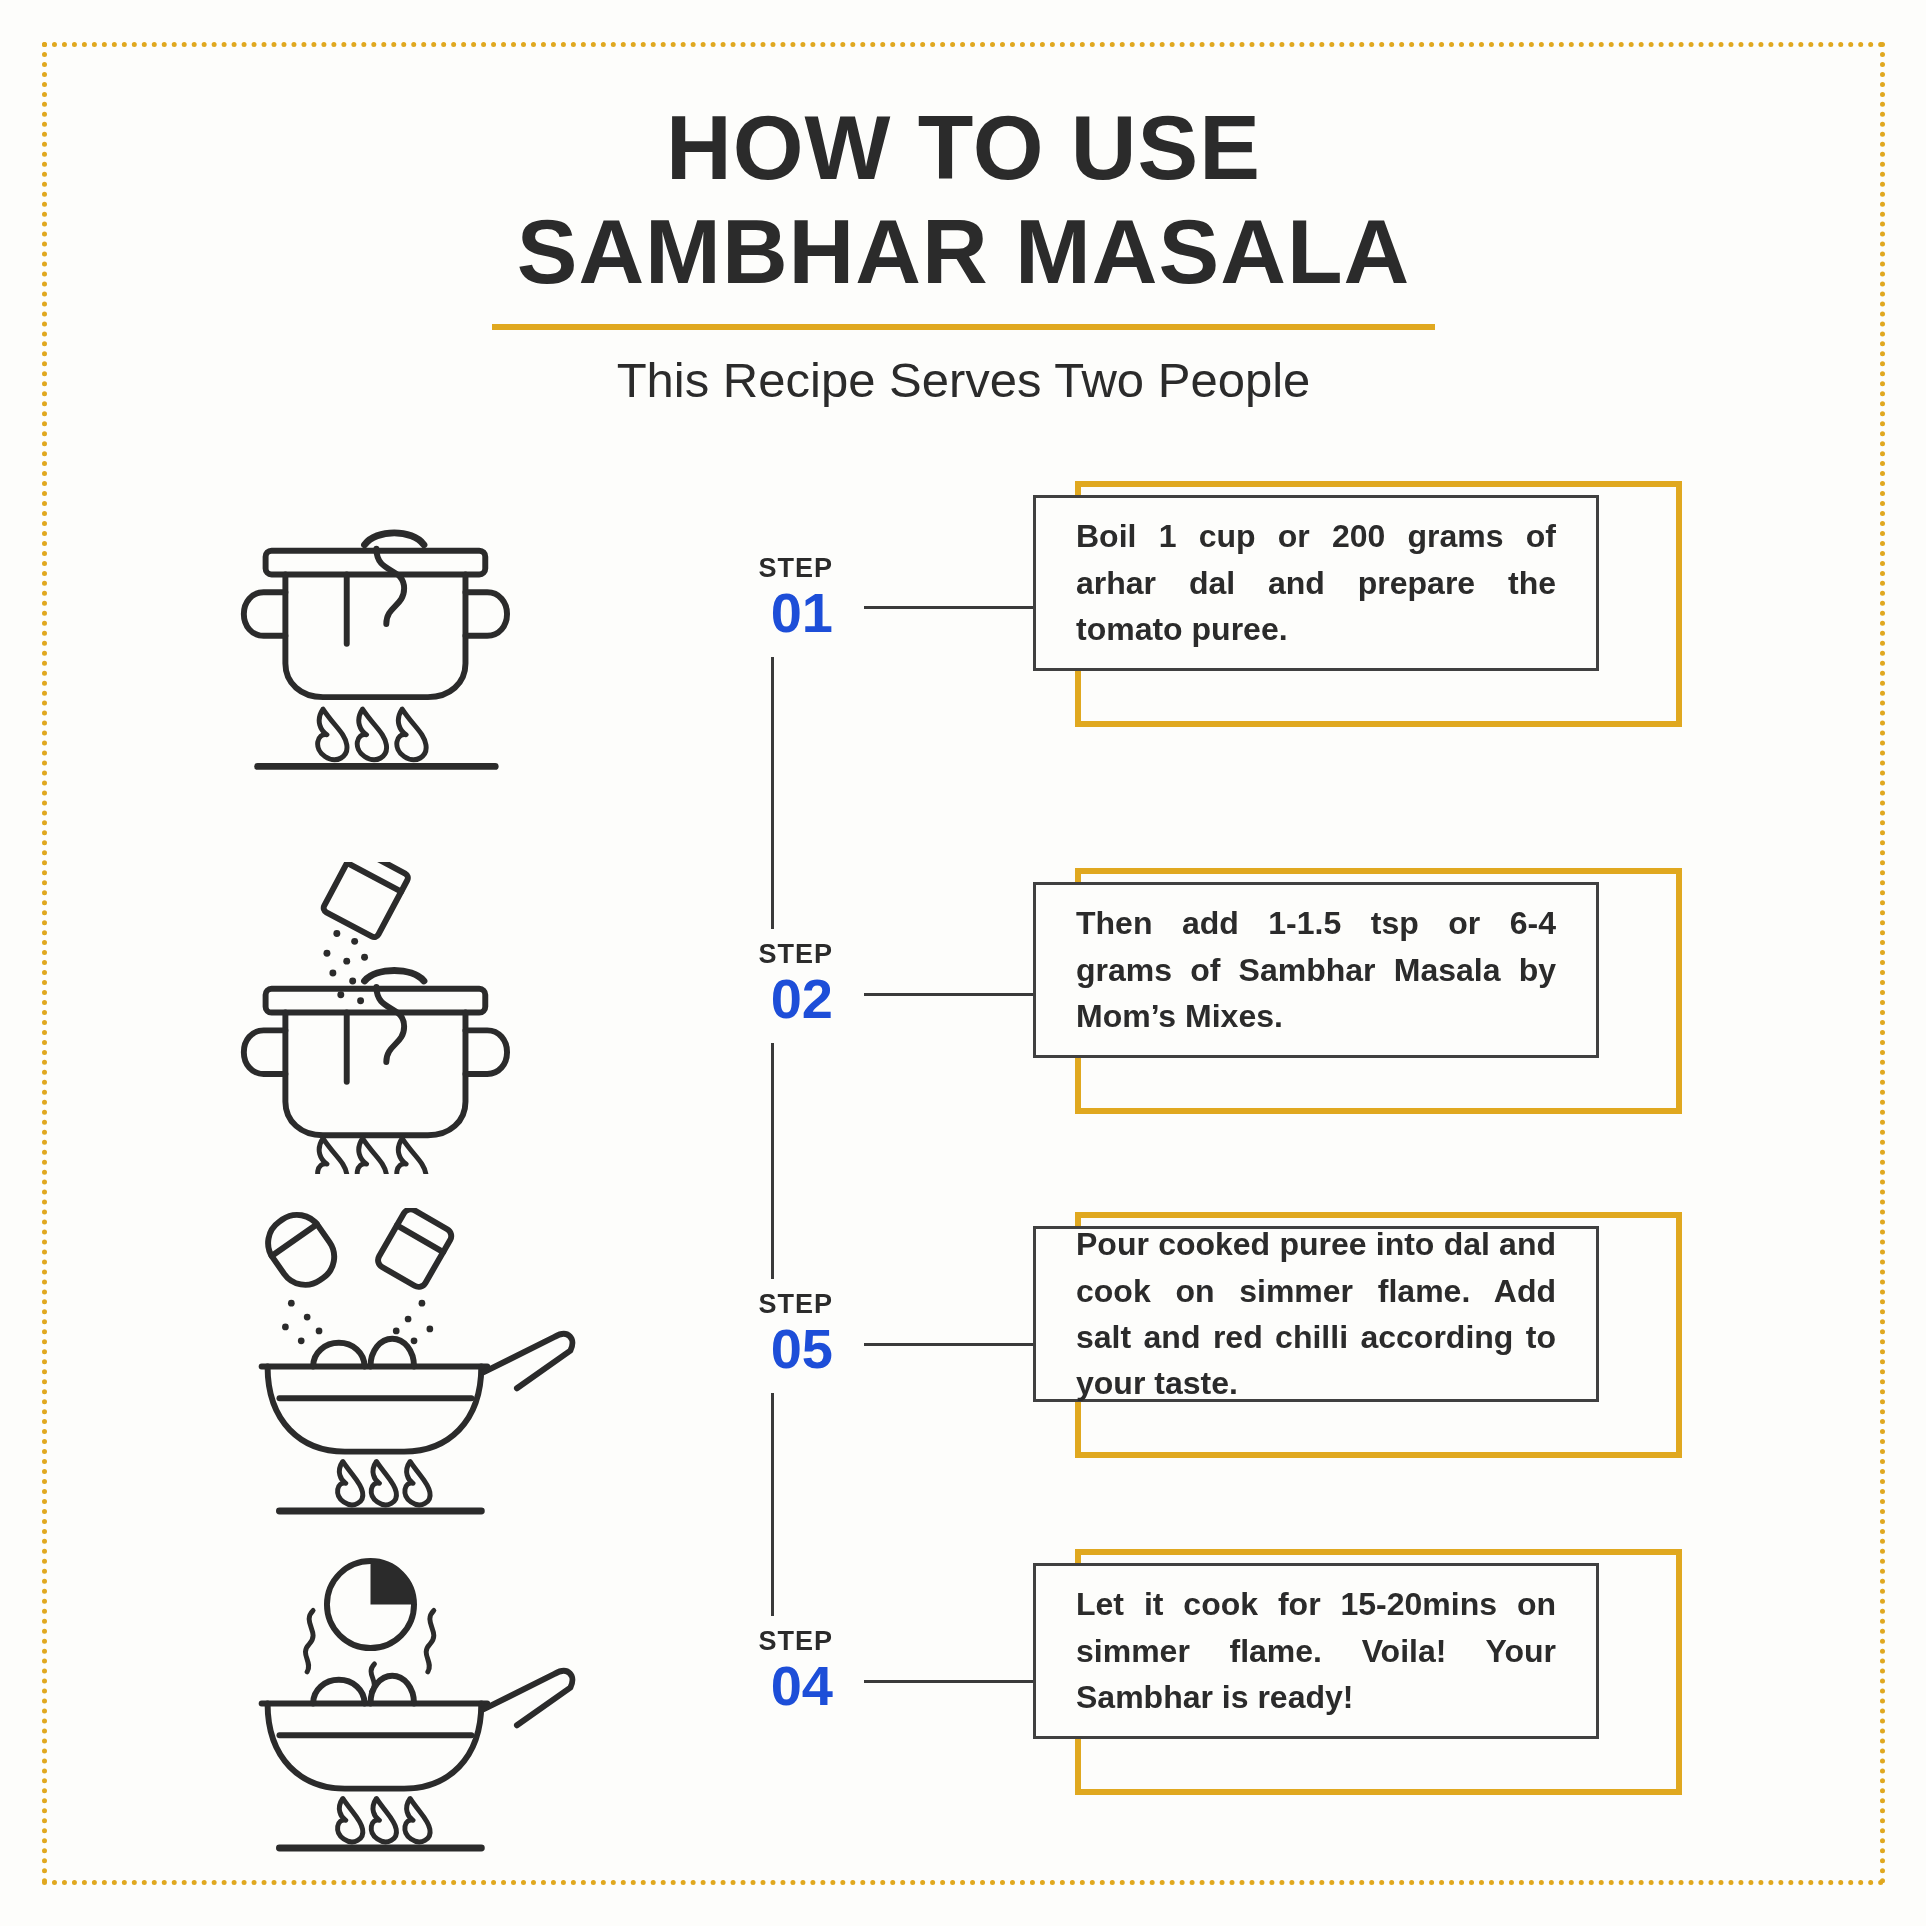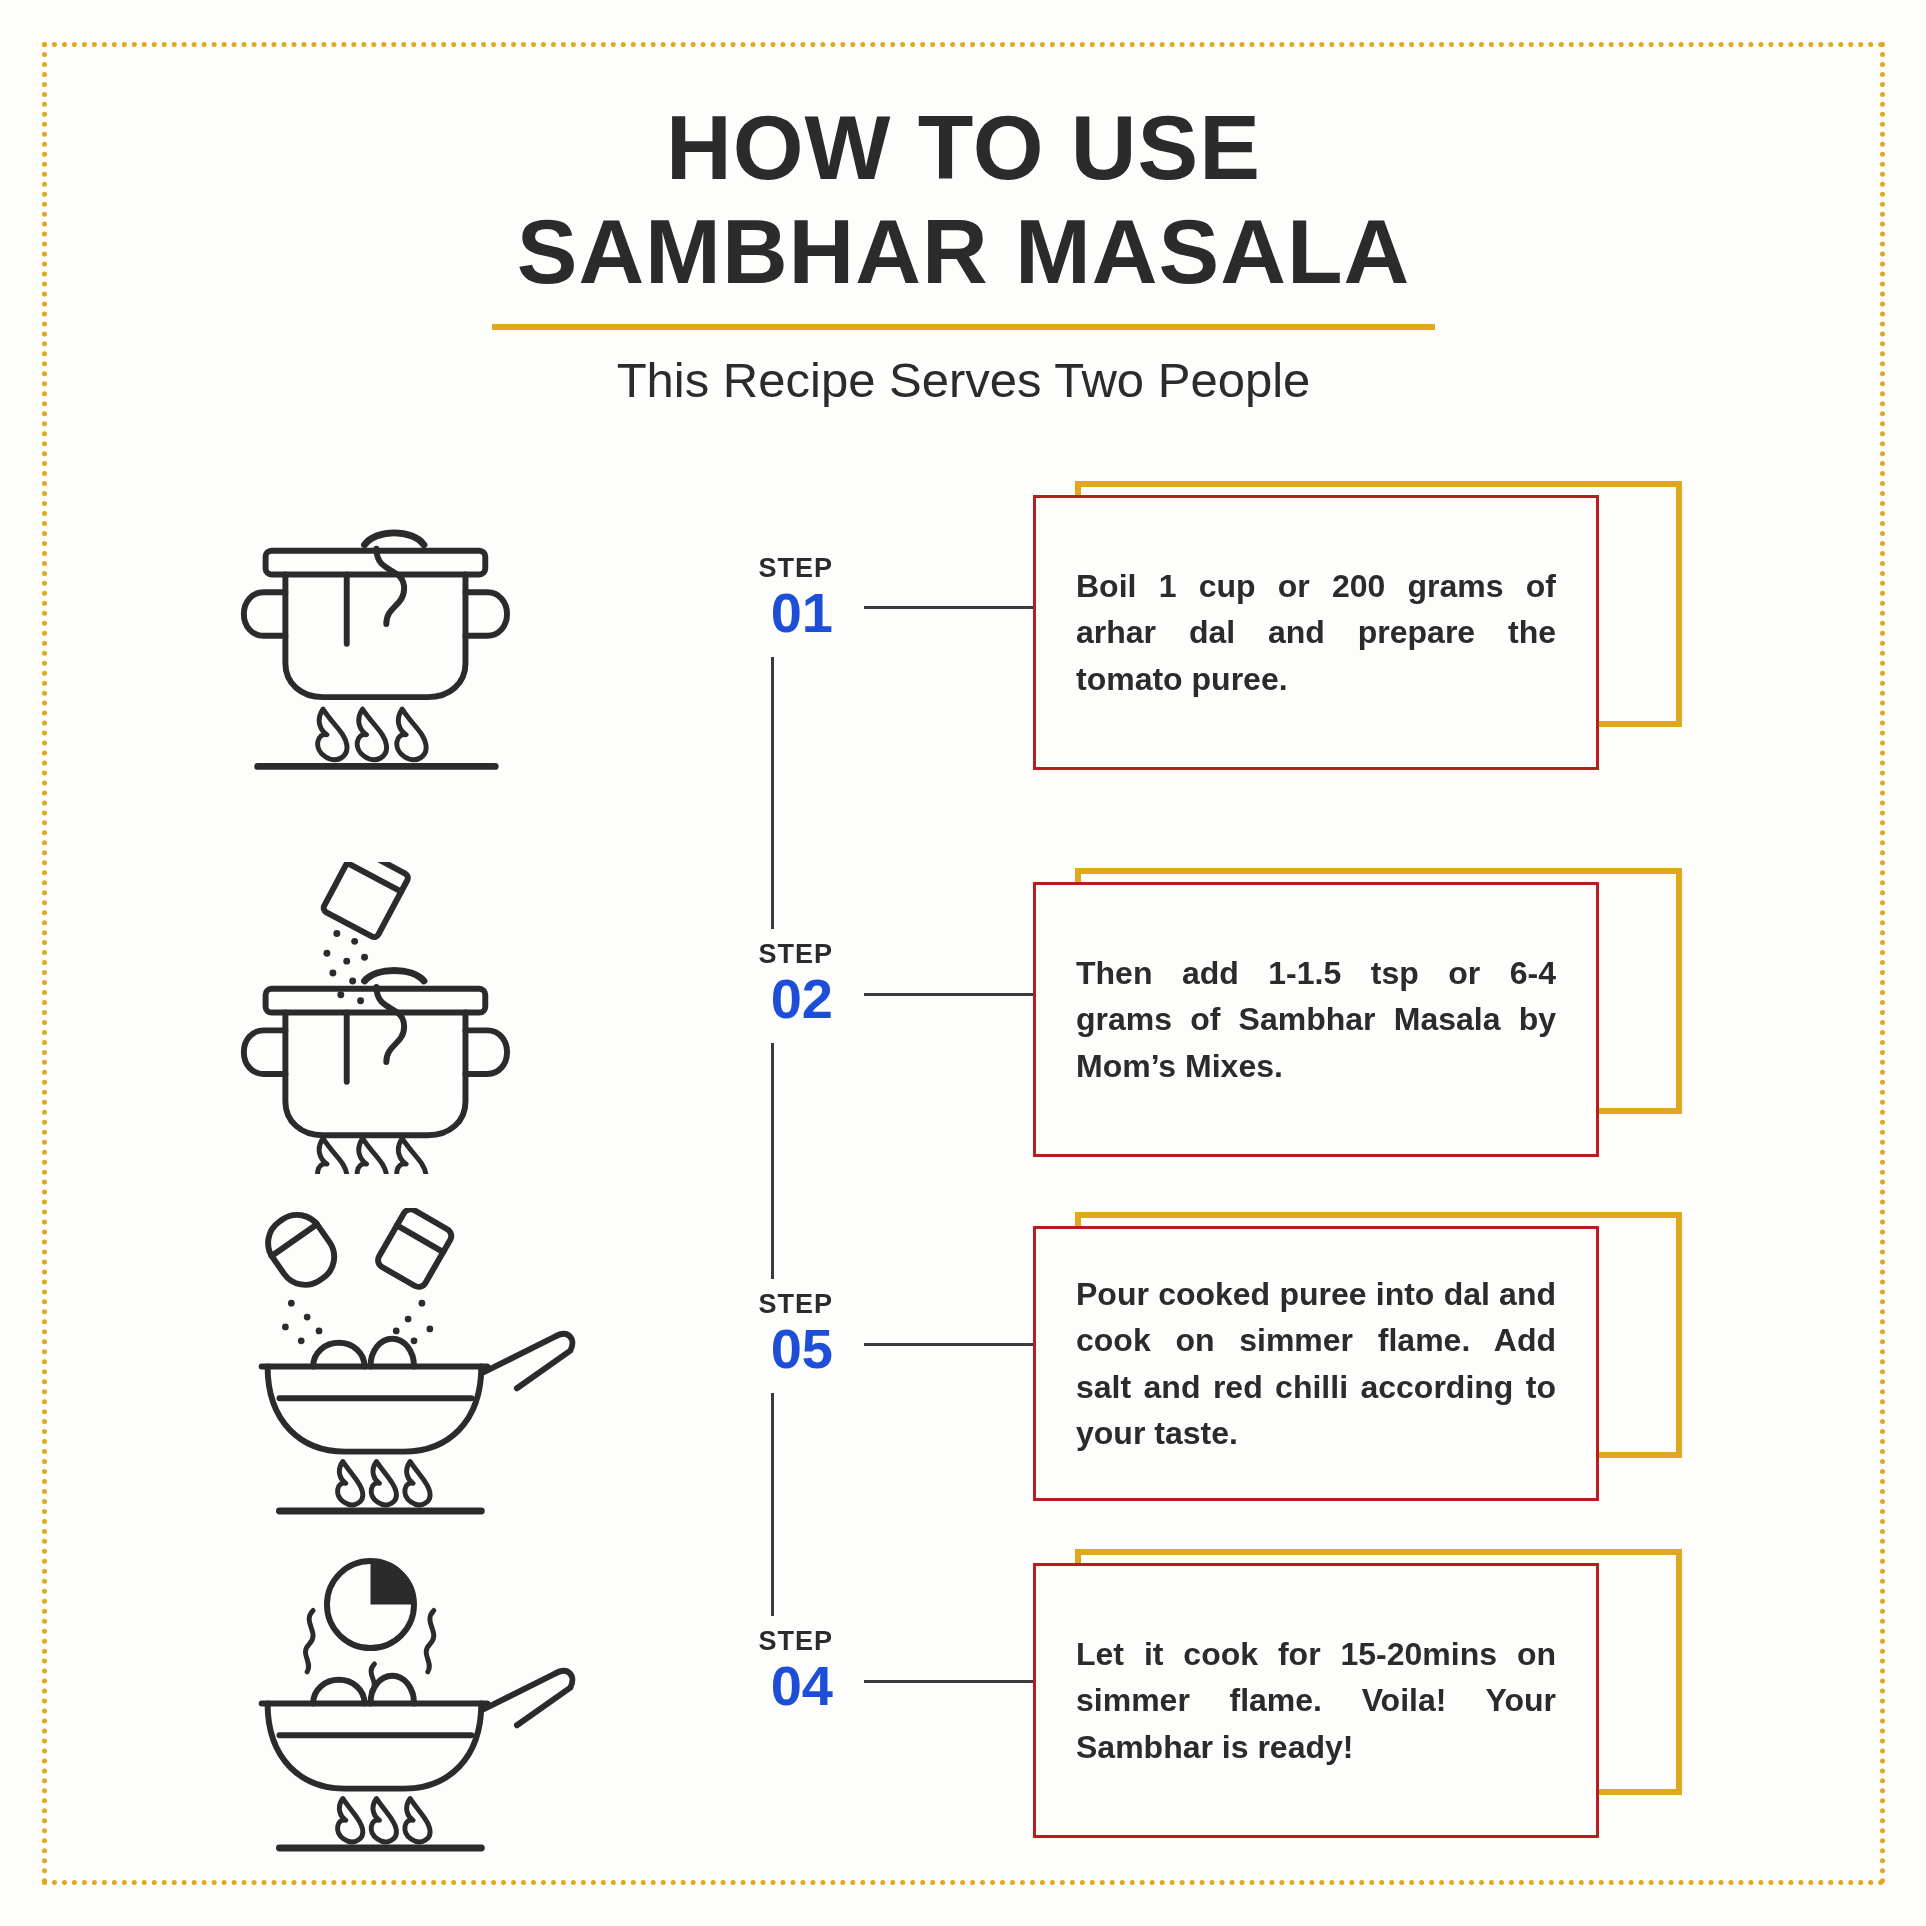--- a/index.html
+++ b/index.html
@@ -155,22 +155,22 @@
     width: 607px;
     height: 246px;
     border: 6px solid #e0a81f;
     box-sizing: border-box;
   }
   .card .front {
     position: absolute;
     left: 0;
     top: 0;
     width: 566px;
-    height: 275px;
-    border: 3px solid #b91c1c;
+    height: 176px;
+    border: 3px solid #404040;
     background: #fdfdfb;
     box-sizing: border-box;
     display: flex;
     align-items: center;
     padding: 0 40px;
   }
   .card .front p {
     margin: 0;
     font-size: 32px;
     line-height: 1.45;

